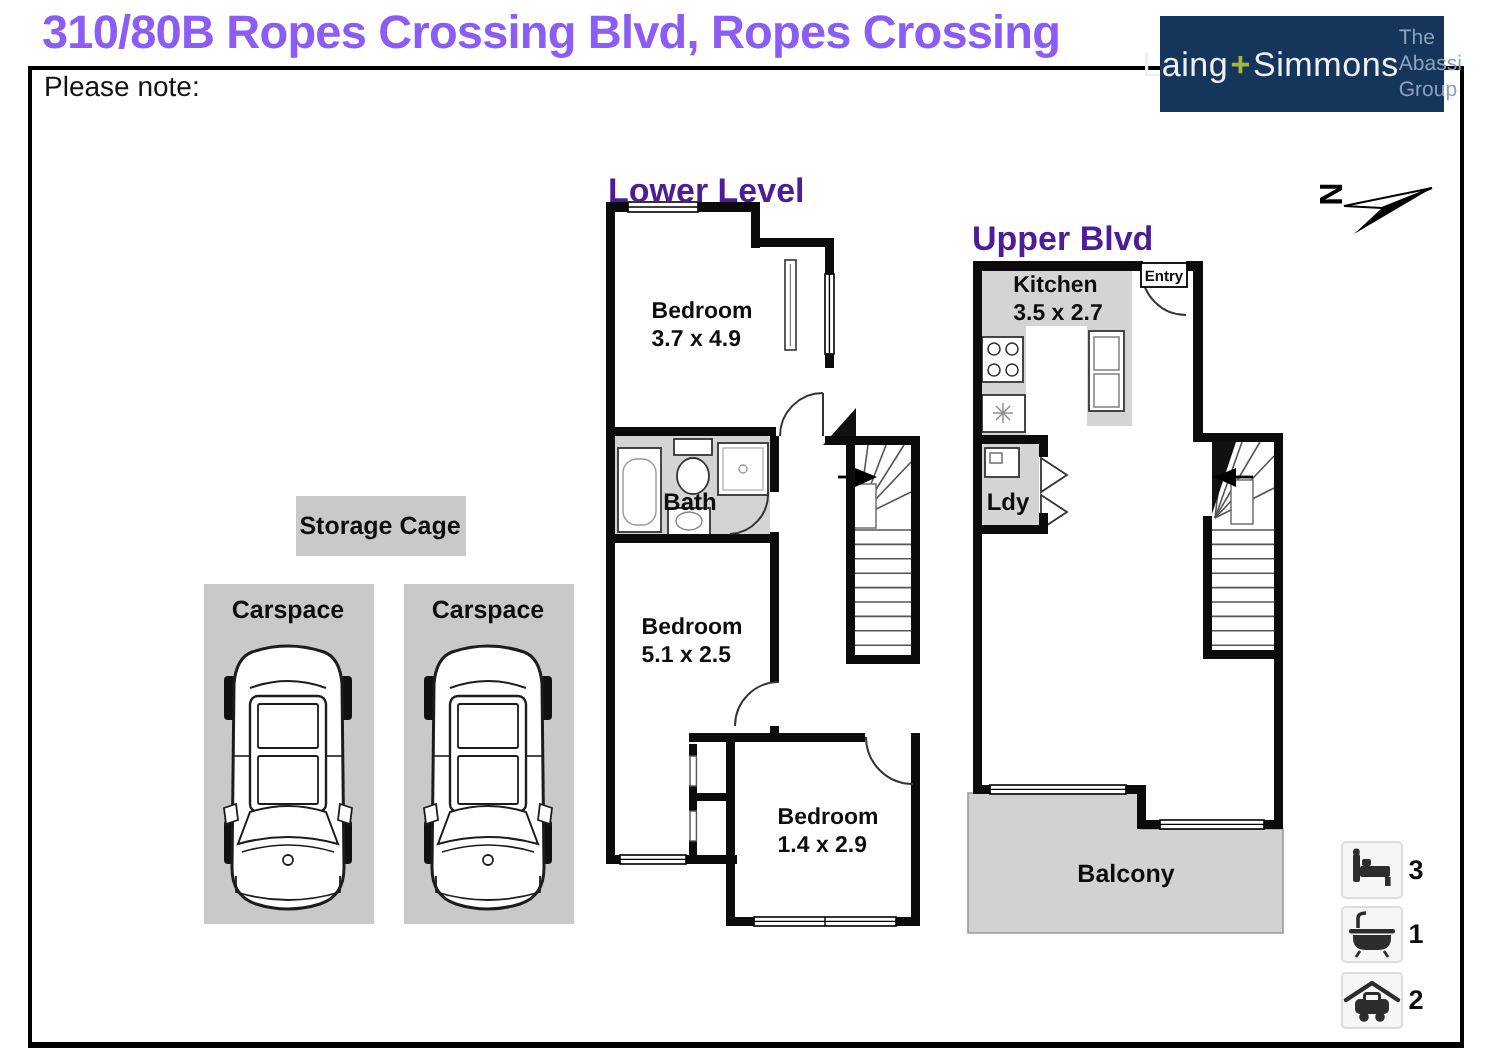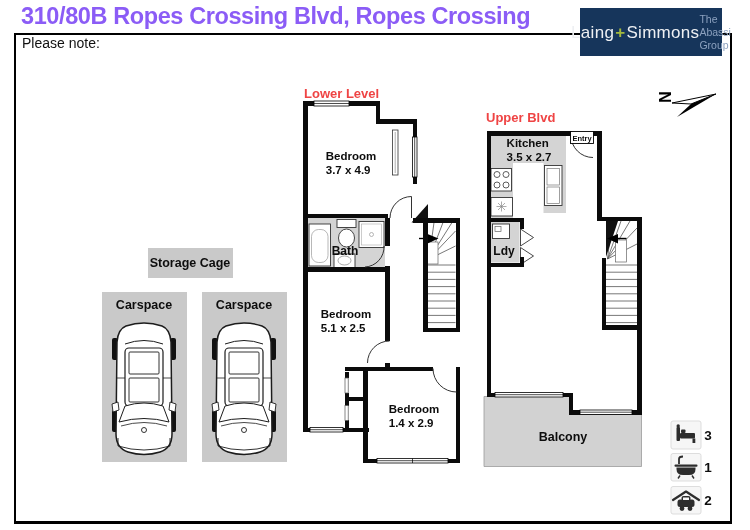--- a/index.html
+++ b/index.html
@@ -15,21 +15,21 @@
             display:flex;flex-direction:row;align-items:center;justify-content:center;}
   #logo-brand{font-size:17px;color:#eef0f3;letter-spacing:0.3px;line-height:19px;}
   #logo-brand .plus{color:#a3b93e;padding:0 1px;font-weight:bold;}
   #logo-sub{font-size:10.5px;color:#8ca1bf;line-height:13px;}
   #note-block{left:22px;top:37px;font-size:14px;line-height:13.5px;color:#111;z-index:3;}
   .label{position:absolute;transform:translate(-50%,-50%);text-align:left;font-weight:bold;
          color:#0d0d0d;white-space:nowrap;z-index:3;}
   .room-label{font-size:11.5px;line-height:14px;}
   .small-room{font-size:12px;}
   .area-label{font-size:12.5px;}
-  .level-heading{position:absolute;font-weight:bold;font-size:13px;color:#ef4444;z-index:3;
+  .level-heading{position:absolute;font-weight:bold;font-size:17px;color:#4c1d95;z-index:3;
                  white-space:nowrap;}
   .entry-label{font-size:7.5px;}
   .legend-num{font-size:13.5px;}
   #compass-n{left:664px;top:97px;transform:translate(-50%,-50%) rotate(90deg);
              font-size:16px;font-weight:bold;color:#000;z-index:3;position:absolute;}
 </style>
 </head>
 <body>
 
 <div id="page">

